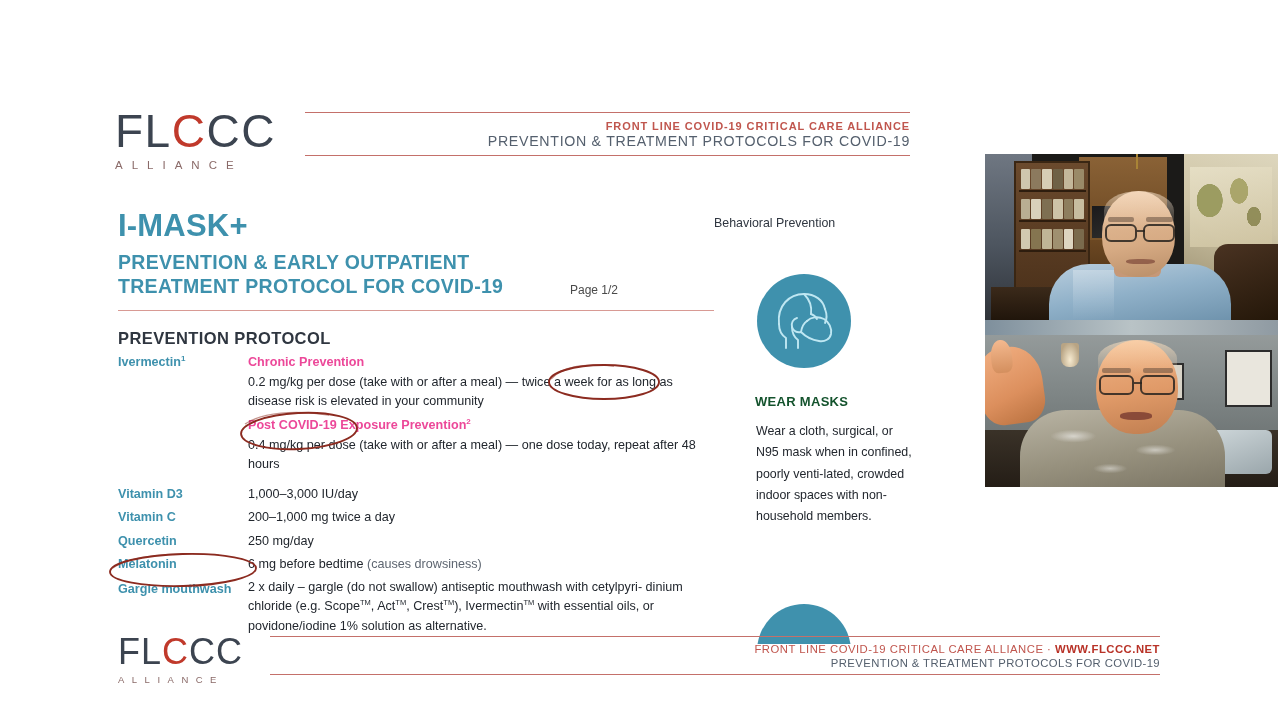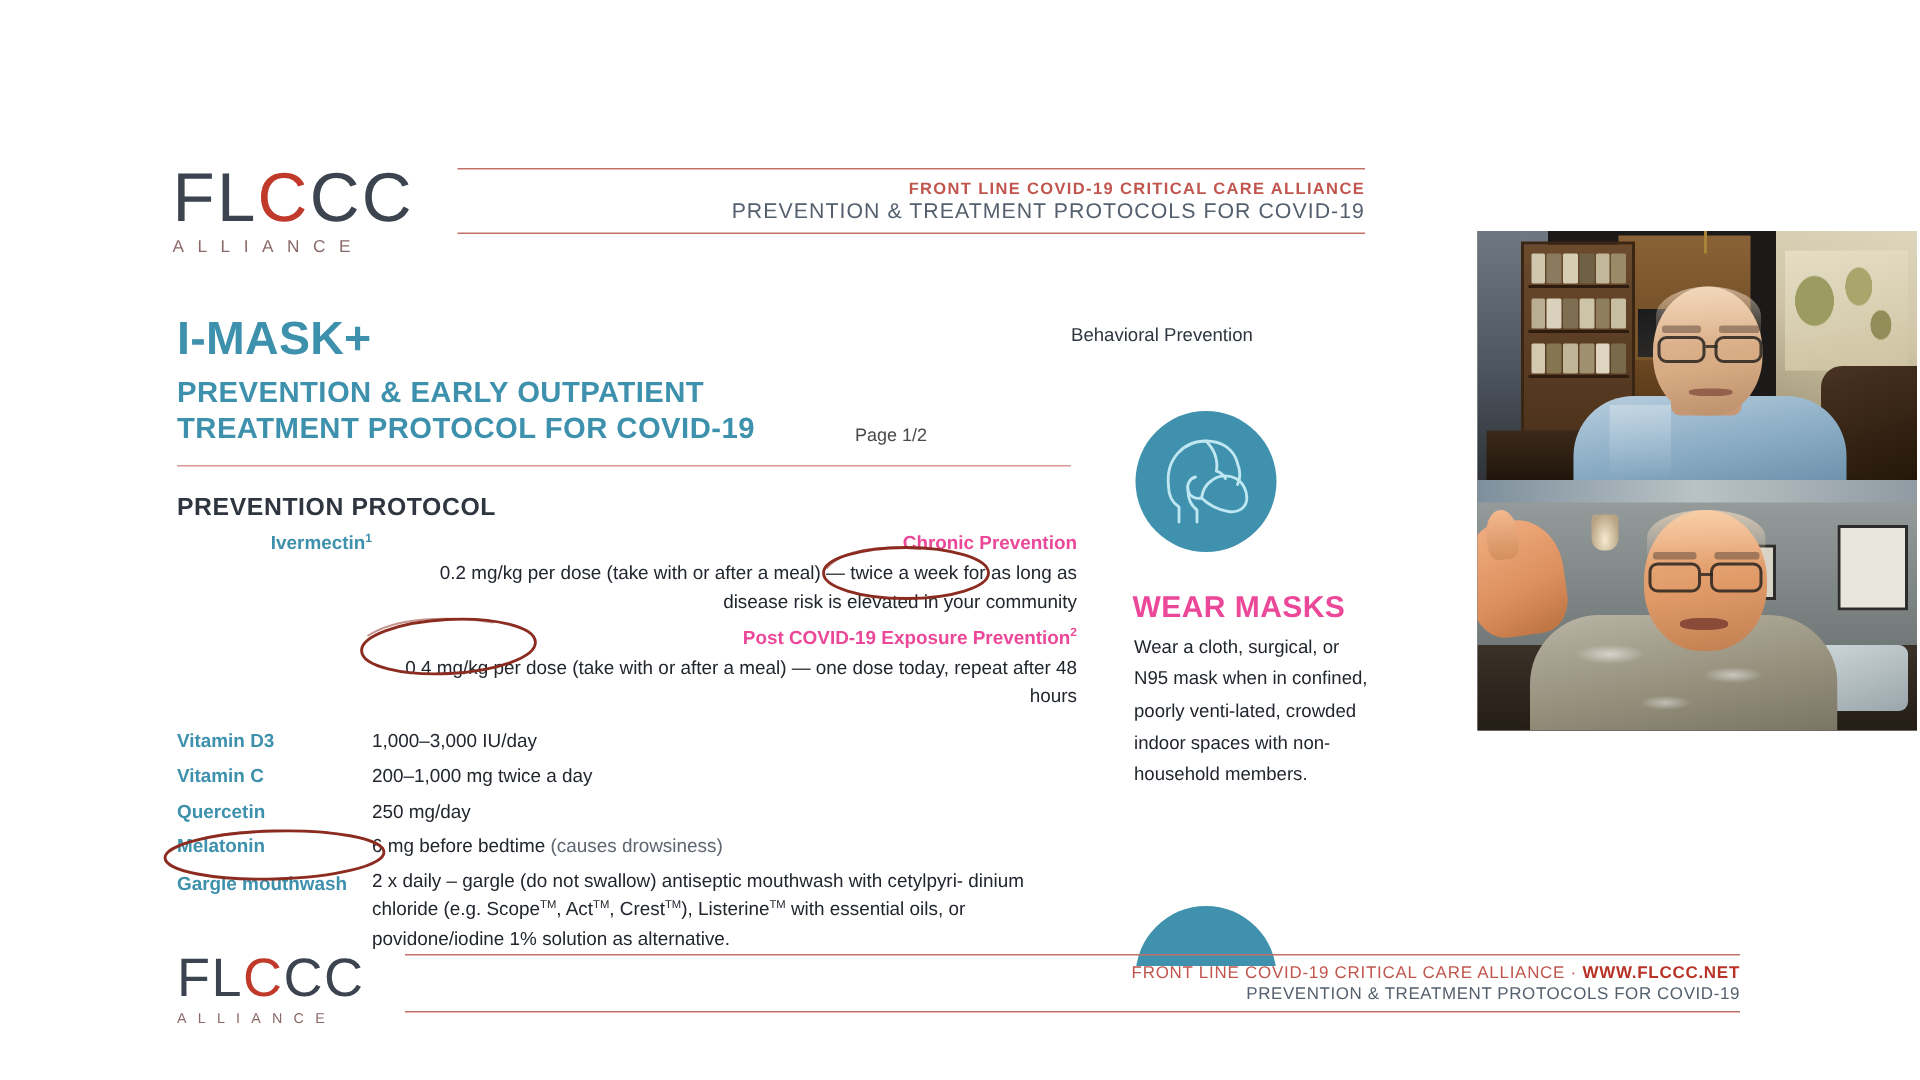--- a/index.html
+++ b/index.html
@@ -107,21 +107,21 @@
     position: absolute;
     left: 118px; top: 329px;
     font-size: 16.5px; font-weight: 700;
     color: #2f3640; letter-spacing: 0.4px;
   }
   .proto-table {
     position: absolute;
     left: 118px; top: 353px;
     width: 600px;
   }
-  .proto-row { display: flex; align-items: flex-start; text-align: right; }
+  .proto-row { display: flex; align-items: flex-start; }
   .proto-name {
     width: 130px; flex: 0 0 130px;
     color: #3e91ad; font-size: 12.6px; font-weight: 600;
     line-height: 1.55; white-space: nowrap;
   }
   .proto-name sup { font-size: 8px; vertical-align: super; }
   .proto-desc {
     flex: 1;
     color: #22272e; font-size: 12.6px;
     line-height: 1.56;
@@ -145,21 +145,21 @@
     position: absolute;
     left: 757px; top: 274px;
     width: 94px; height: 94px;
     border-radius: 50%;
     background: #3f91ad;
   }
   .mask-circle svg { display: block; }
   .behav-head {
     position: absolute;
     left: 755px; top: 394px;
-    font-size: 20px; font-weight: 700; color: #ec4899;
+    font-size: 13px; font-weight: 700; color: #14532d;
     letter-spacing: 0.3px;
   }
   .behav-body {
     position: absolute;
     left: 756px; top: 421px;
     width: 162px;
     font-size: 12.4px; line-height: 1.72; color: #22272e;
   }
   .arc-peek {
     position: absolute;
@@ -339,21 +339,21 @@
         </div>
         <div class="supp-row">
           <div class="proto-name">Melatonin</div>
           <div class="proto-desc"><span>6 mg before bedtime</span><span class="muted"> (causes drowsiness)</span></div>
         </div>
 
         <div class="supp-row" style="margin-top:2px;">
           <div class="proto-name">Gargle mouthwash</div>
           <div class="proto-desc gargle-desc">
             <span>2 x daily – gargle (do not swallow) antiseptic mouthwash with cetylpyri-</span>
-            <span>dinium chloride (e.g. Scope</span><span class="tm">TM</span><span>, Act</span><span class="tm">TM</span><span>, Crest</span><span class="tm">TM</span><span>), Listerine</span><span class="tm">TM</span><span> with essential oils,</span>
+            <span>dinium chloride (e.g. Scope</span><span class="tm">TM</span><span>, Act</span><span class="tm">TM</span><span>, Crest</span><span class="tm">TM</span><span>), Ivermectin</span><span class="tm">TM</span><span> with essential oils,</span>
             <span>or povidone/iodine 1% solution as alternative.</span>
           </div>
         </div>
       </div>
     </div>
 
     <div class="behav-label">Behavioral Prevention</div>
 
     <div class="mask-circle">
       <svg width="94" height="94" viewBox="0 0 94 94" aria-hidden="true">

